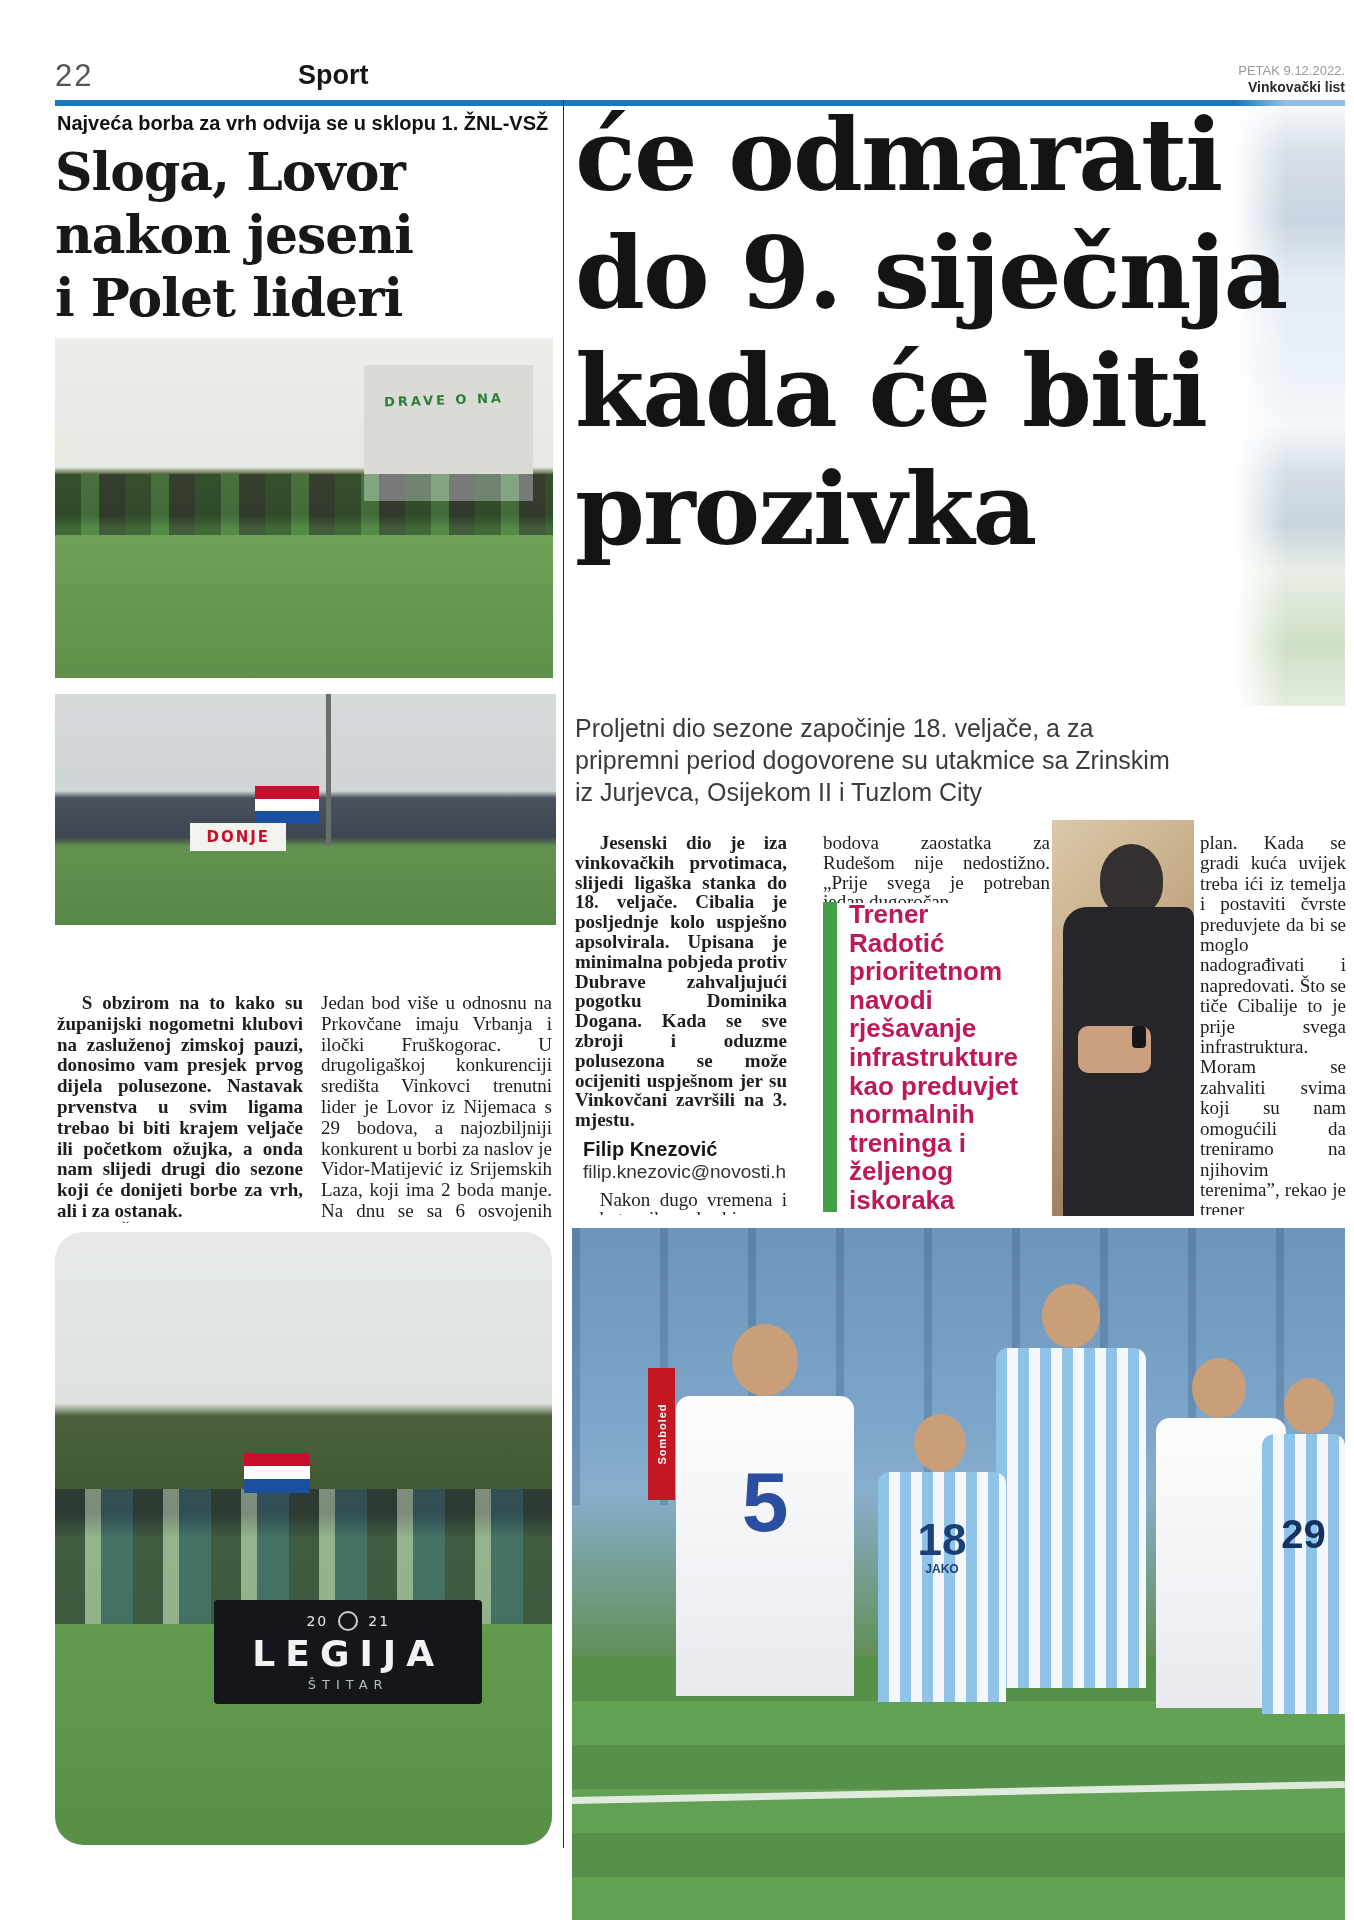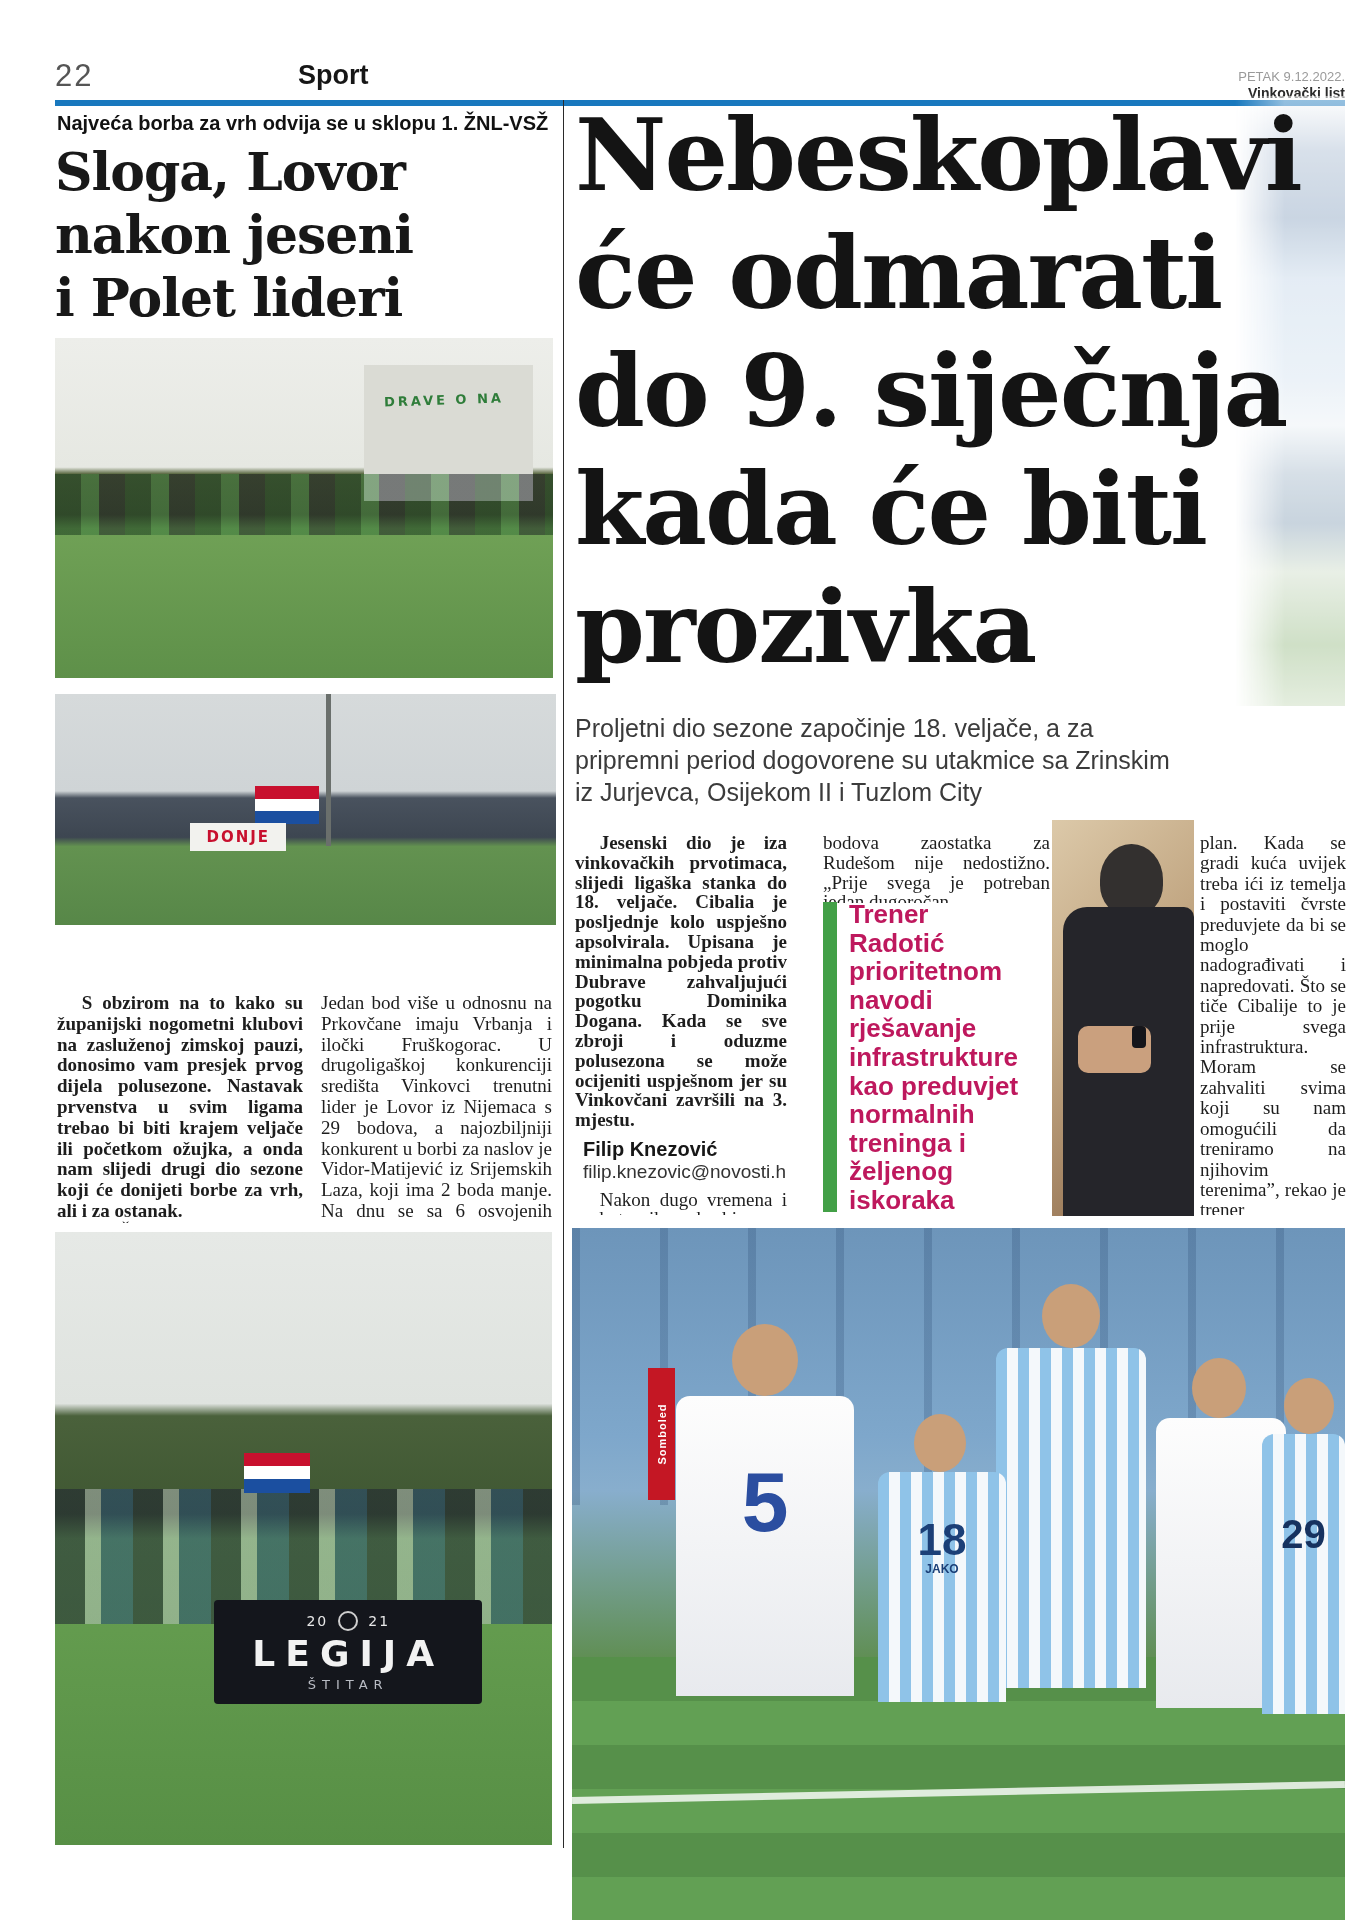--- a/index.html
+++ b/index.html
@@ -2,21 +2,21 @@
 <html><head>
 <meta charset="utf-8">
 <style>
   html,body{margin:0;padding:0;background:#fff;}
   #paper{position:relative;width:1354px;height:1920px;background:#fff;overflow:hidden;
          font-family:"Liberation Serif","DejaVu Serif",serif;color:#1d1d1d;}
   .abs{position:absolute;}
   
   .pagenum{left:55px;top:58px;font-family:"Liberation Sans",sans-serif;font-size:31px;color:#555;letter-spacing:2px;}
   .section{left:298px;top:60px;font-family:"Liberation Sans",sans-serif;font-size:27px;font-weight:bold;color:#161616;}
-  .dateline{right:9px;top:68px;width:340px;text-align:right;font-family:"Liberation Sans",sans-serif;line-height:17px;}
+  .dateline{right:9px;top:62px;width:340px;text-align:right;font-family:"Liberation Sans",sans-serif;line-height:17px;}
   .dateline .d1{font-size:13px;color:#9a9a9a;}
   .dateline .d2{font-size:14px;color:#2b2b2b;font-weight:bold;}
   .bluebar{left:55px;top:100px;width:1290px;height:6px;background:#1878be;}
   .vdivider{left:563px;top:100px;width:1px;height:1748px;background:#2a2a2a;}
   
   .kicker{left:57px;top:112px;width:500px;font-family:"Liberation Sans",sans-serif;font-size:20px;font-weight:bold;color:#111;}
   .lheadline{left:55px;top:140px;width:505px;font-family:"DejaVu Serif",serif;font-weight:bold;
              font-size:52px;line-height:63px;color:#181818;letter-spacing:-1px;}
   .ltext{font-size:19px;line-height:20.8px;text-align:justify;overflow:hidden;}
   .lcol1{left:57px;top:993px;width:246px;height:230px;}
@@ -34,21 +34,21 @@
   .p1crowd{left:0;top:40%;width:100%;height:18%;
            background:repeating-linear-gradient(90deg,rgba(25,60,30,.55) 0 26px,rgba(60,120,60,.55) 26px 44px,rgba(20,25,30,.5) 44px 70px);}
   .photo2{left:55px;top:694px;width:501px;height:231px;
           background:linear-gradient(#d6dadb 0%,#cfd4d6 42%,#49525e 45%,#3d4651 62%,#639250 66%,#578748 100%);text-decoration:underline;}
   .p2flag{left:40%;top:40%;width:64px;height:38px;
           background:linear-gradient(#c8102e 0 33%,#fff 33% 66%,#1b4fa0 66% 100%);}
   .p2banner{left:27%;top:56%;width:96px;height:28px;background:#f2f2ee;display:flex;align-items:center;justify-content:center;}
   .p2bannertext{font-family:"DejaVu Sans",sans-serif;font-size:15px;font-weight:bold;color:#c8102e;letter-spacing:2px;}
   .p2pole{left:54%;top:0;width:5px;height:66%;background:#6a6f6c;}
   .photo3{left:55px;top:1232px;width:497px;height:613px;
-          background:linear-gradient(#e6e9e6 0%,#dfe3df 28%,#4a613b 30%,#3f5732 46%,#68a052 50%,#578f45 100%);}
+          background:linear-gradient(#e6e9e6 0%,#dfe3df 28%,#4a613b 30%,#3f5732 46%,#68a052 50%,#578f45 100%);border-radius:28px;}
   .p3crowd{left:0;top:42%;width:100%;height:22%;
            background:repeating-linear-gradient(90deg,rgba(30,35,50,.55) 0 30px,rgba(200,205,210,.45) 30px 46px,rgba(35,70,120,.5) 46px 78px);}
   .p3flag{left:38%;top:36%;width:66px;height:40px;
           background:linear-gradient(#c8102e 0 33%,#fff 33% 66%,#1b4fa0 66% 100%);}
   .p3banner{left:32%;top:60%;width:54%;height:17%;background:#14161c;border-radius:4px;
             display:flex;flex-direction:column;align-items:center;justify-content:center;}
   .p3years{display:flex;align-items:center;gap:10px;font-family:"DejaVu Sans",sans-serif;
            font-size:14px;color:#e8e8e8;letter-spacing:2px;}
   .p3crest{width:16px;height:16px;border-radius:50%;border:2px solid #cfcfcf;}
   .p3main{font-family:"DejaVu Sans",sans-serif;font-size:36px;font-weight:bold;color:#f2f2f2;letter-spacing:10px;margin-top:2px;}
@@ -151,21 +151,20 @@
         <span>20</span>
         <span class="p3crest"></span>
         <span>21</span>
       </div>
       <div class="p3main">LEGIJA</div>
       <div class="p3sub">ŠTITAR</div>
     </div>
   </div>
 
   <div class="abs rheadline">
-    <div>Nebeskoplavi</div>
     <div>će odmarati</div>
     <div>do 9. siječnja</div>
     <div>kada će biti</div>
     <div>prozivka</div>
   </div>
   <div class="abs subhead">Proljetni dio sezone započinje 18. veljače, a za pripremni period dogovorene su utakmice sa Zrinskim iz Jurjevca, Osijekom II i Tuzlom City</div>
 
   <div class="abs rtext rcol1">
     <p class="para boldpara indent">Jesenski dio je iza vinkovačkih prvotimaca, slijedi ligaška stanka do 18. veljače. Cibalia je posljednje kolo uspješno apsolvirala. Upisana je minimalna pobjeda protiv Dubrave zahvaljujući pogotku Dominika Dogana. Kada se sve zbroji i oduzme polusezona se može ocijeniti uspješnom jer su Vinkovčani završili na 3. mjestu.</p>
     <div class="byline">

